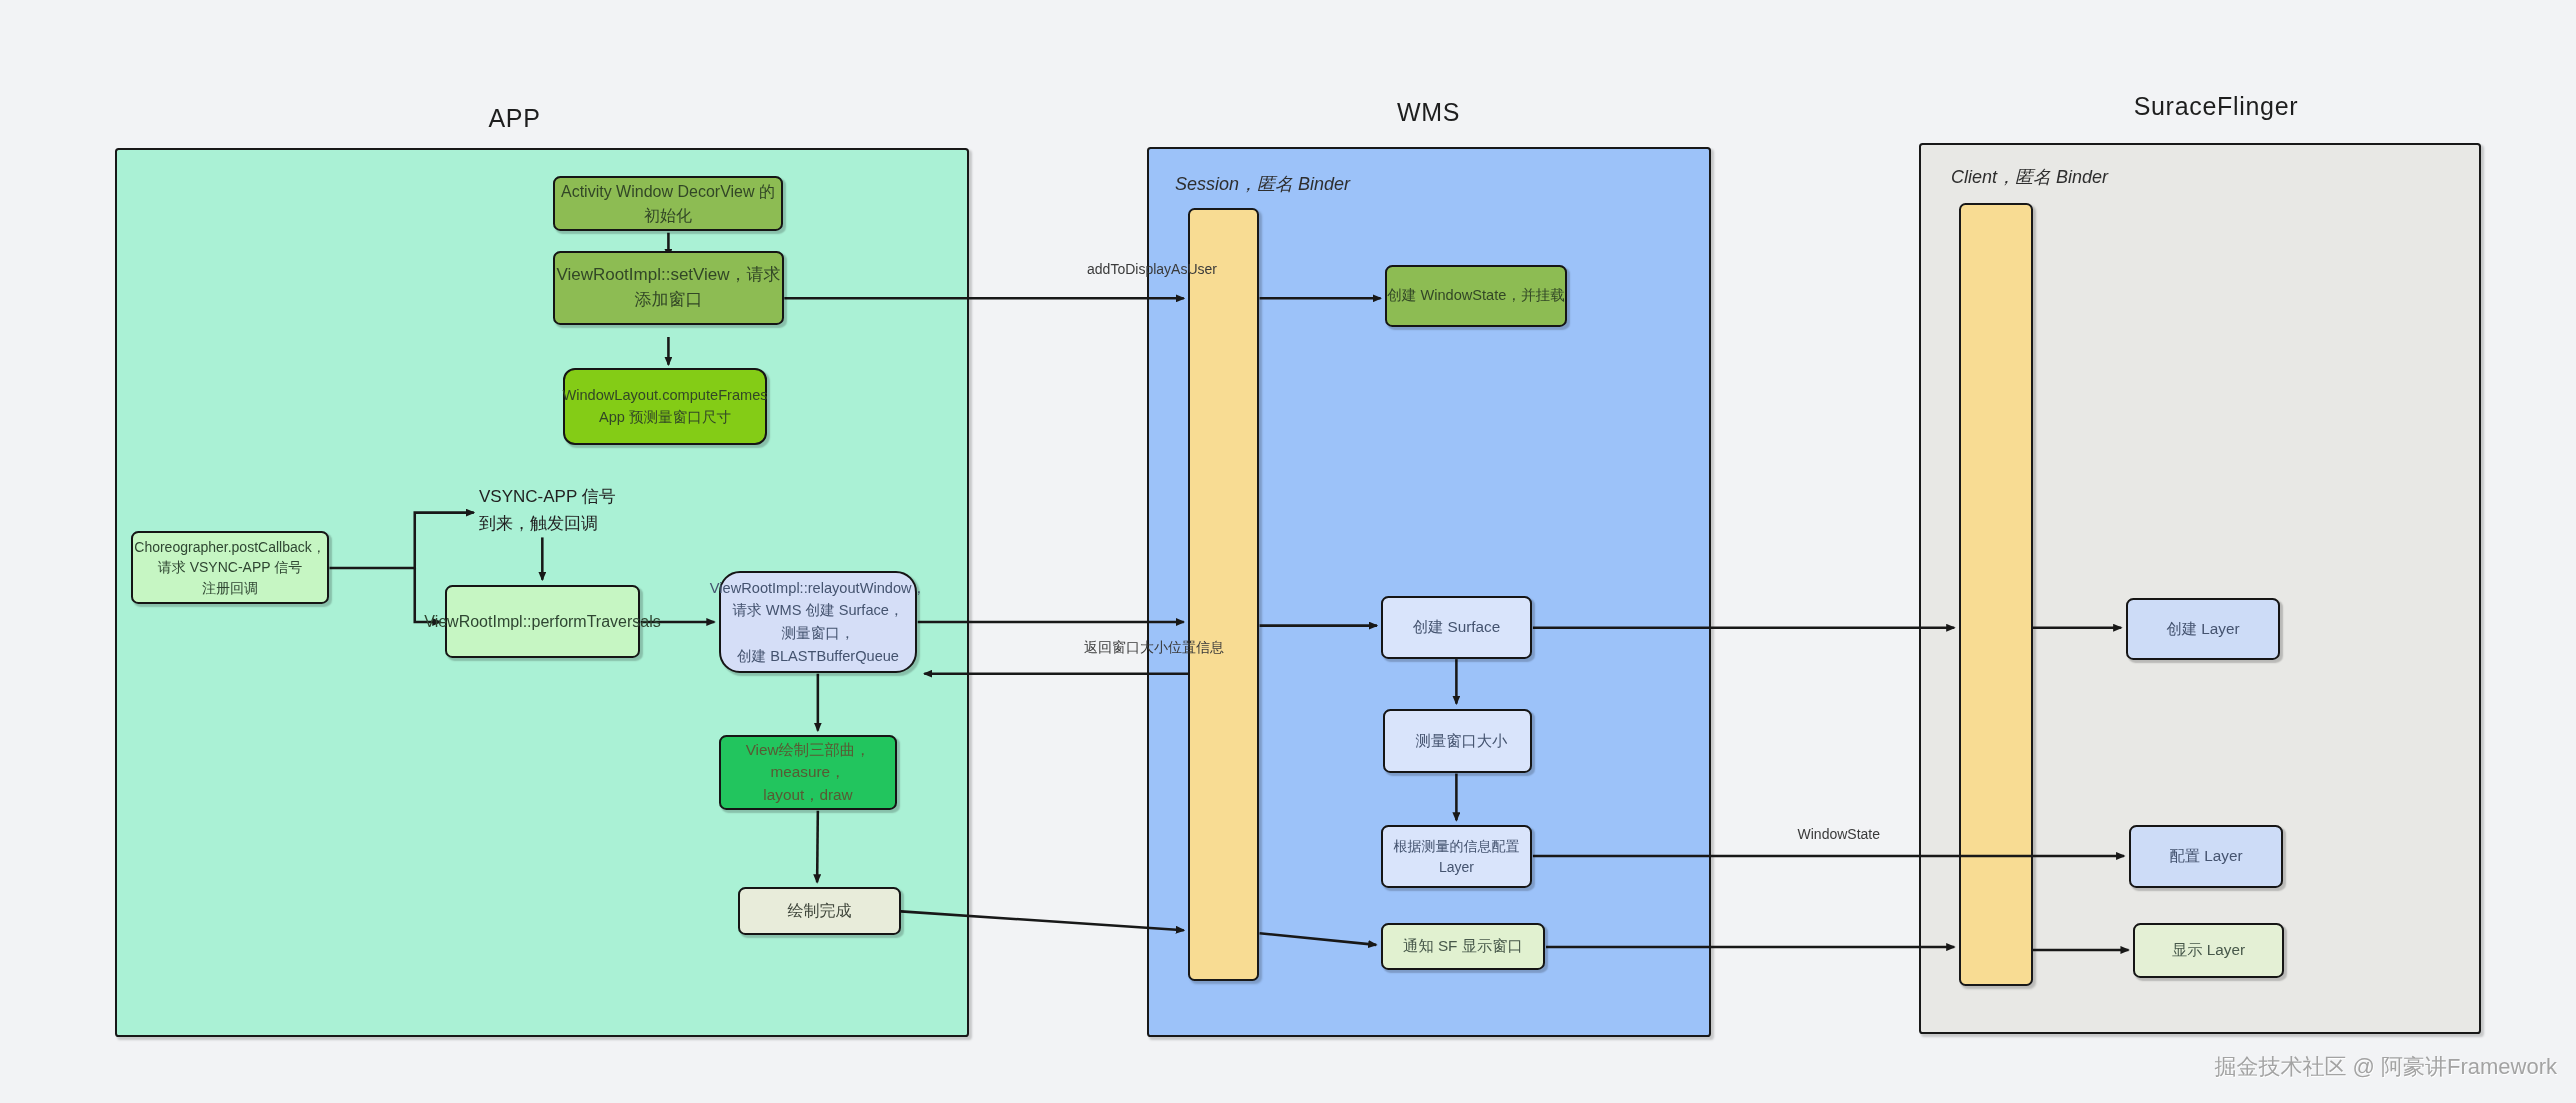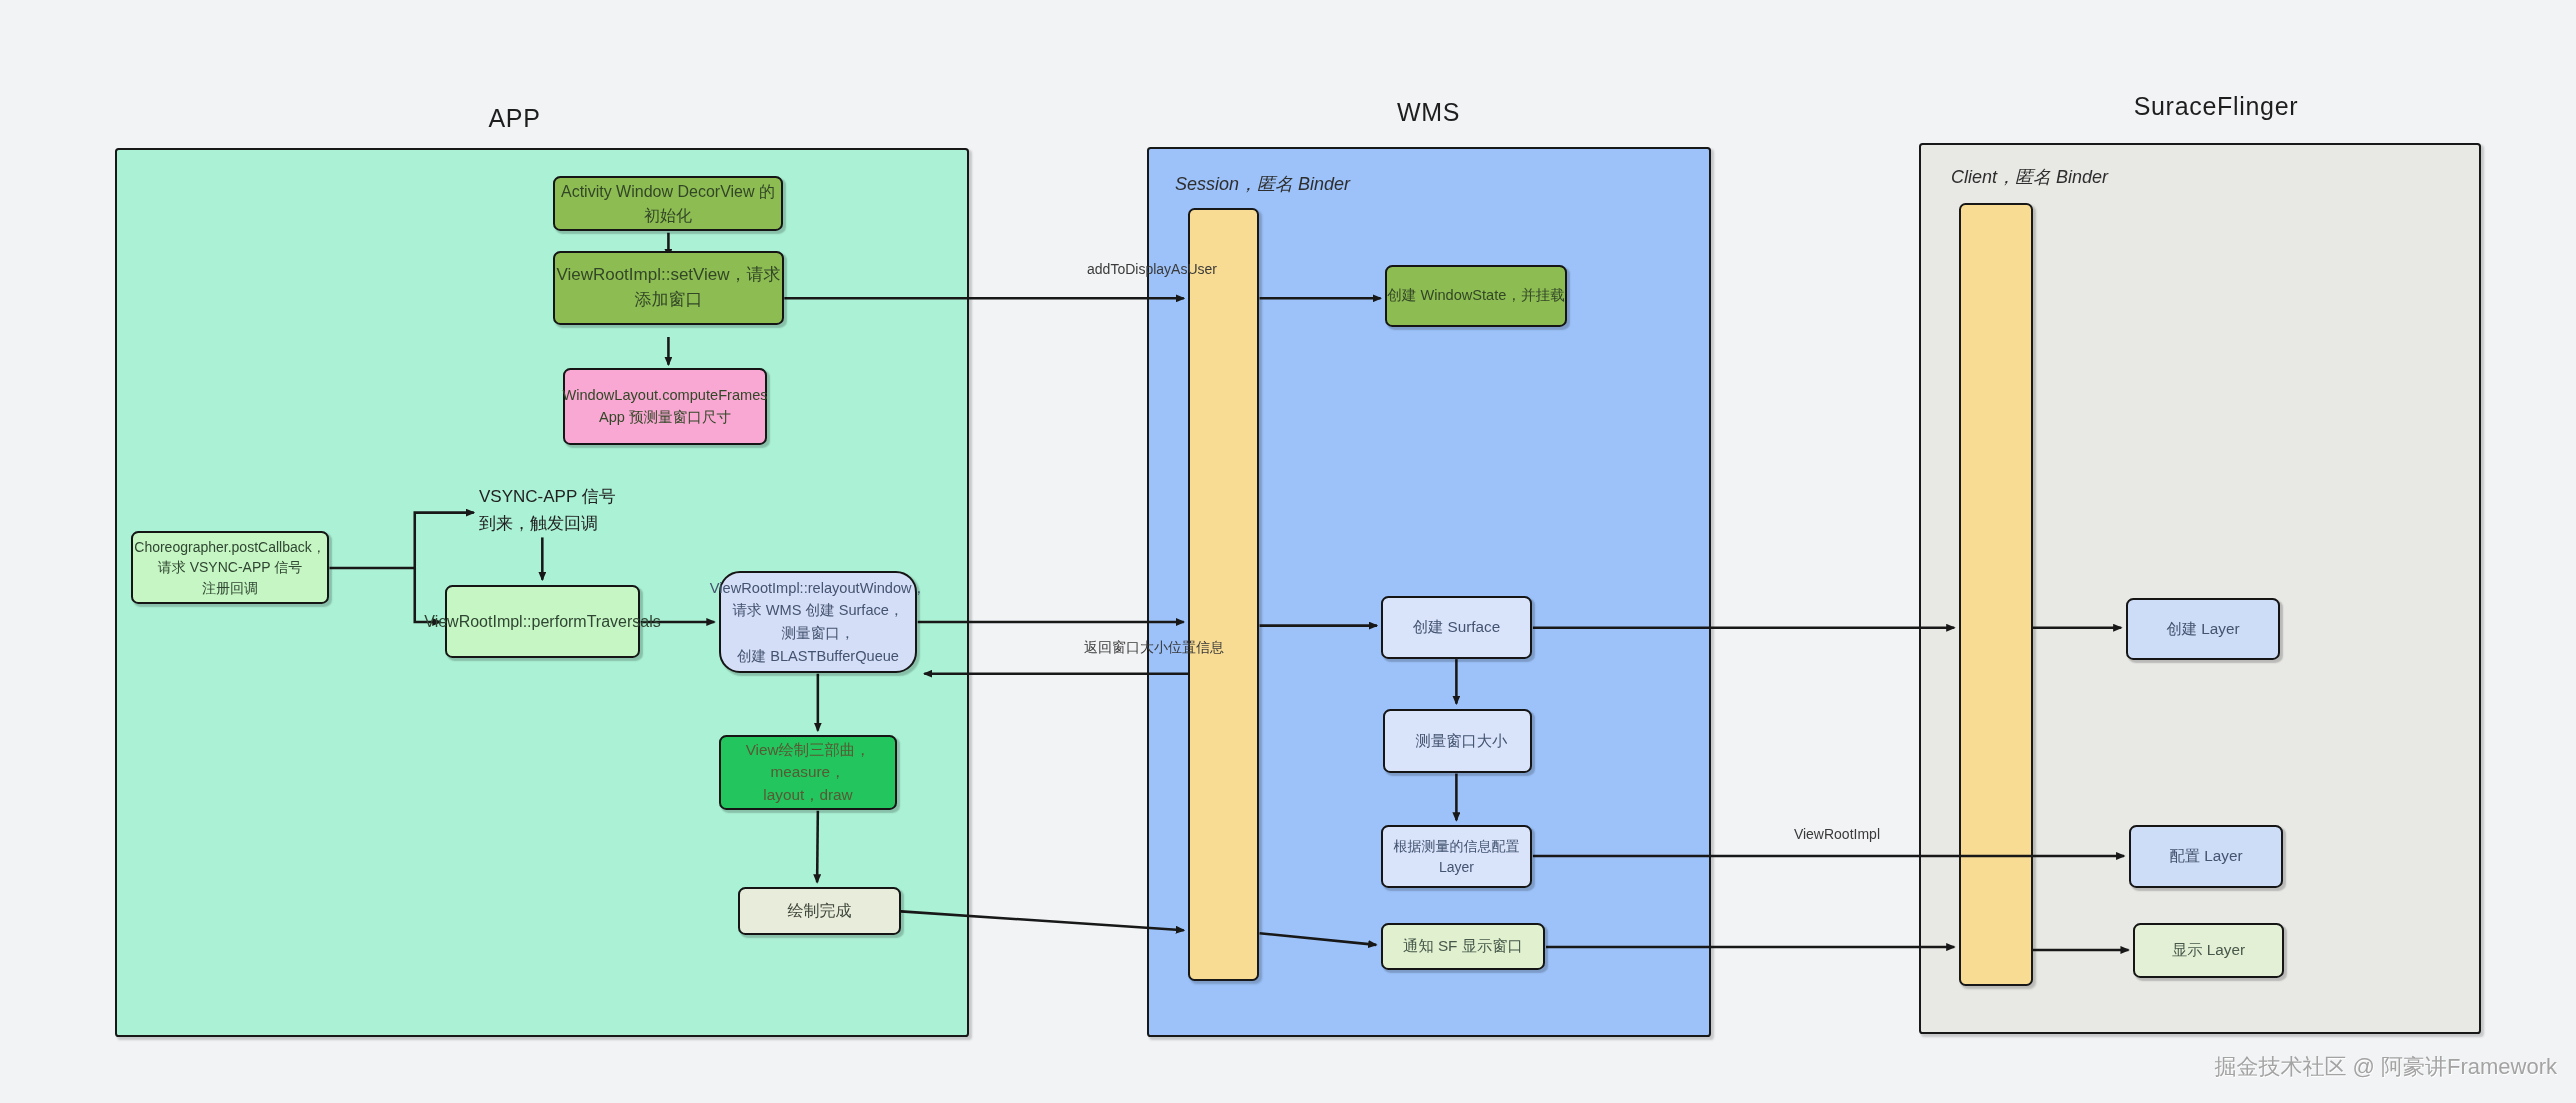--- a/index.html
+++ b/index.html
@@ -27,21 +27,21 @@
 
   .arrows{position:absolute;left:0;top:0;z-index:5;}
 
   .box{
     position:absolute;display:flex;flex-direction:column;align-items:center;justify-content:center;
     border:2.2px solid #151515;border-radius:7.3px;box-sizing:border-box;text-align:center;
     box-shadow:2.2px 2.2px 1.5px rgba(0,0,0,0.2);z-index:10;line-height:1.45;
   }
   .b-decor{left:553px;top:176px;width:230px;height:55px;background:#8dbc53;color:#324726;font-size:16px;}
   .b-setview{left:553px;top:251px;width:231px;height:74px;background:#8dbc53;color:#324726;font-size:17px;}
-  .b-compute{left:563px;top:368px;width:204px;height:77px;background:#f9a8d4;color:#324726;font-size:14.6px;}
+  .b-compute{left:563px;top:368px;width:204px;height:77px;background:#84cc16;color:#324726;font-size:14.6px;border-radius:12px;}
   .b-choreo{left:131px;top:531px;width:198px;height:73px;background:#c6f6c3;color:#2f4632;font-size:14px;}
   .b-traversals{left:445px;top:585px;width:195px;height:73px;background:#c6f6c3;color:#2f4632;font-size:16px;}
   .b-relayout{left:719px;top:571px;width:198px;height:102px;background:#d5def7;color:#44536f;font-size:14.6px;line-height:1.55;border-radius:21px;}
   .b-draw3{left:719px;top:735px;width:178px;height:75px;background:#22c55e;color:#585a33;font-size:15.3px;}
   .b-drawdone{left:738px;top:887px;width:163px;height:48px;background:#e8ecda;color:#3f463b;font-size:16px;}
   .b-windowstate{left:1385px;top:265px;width:182px;height:62px;background:#8dbc53;color:#324726;font-size:14.6px;}
   .b-surface{left:1381px;top:596px;width:151px;height:63px;background:#d9e4fb;color:#44536f;font-size:15.3px;}
   .b-measure{left:1383px;top:709px;width:149px;height:64px;background:#d9e4fb;color:#44536f;font-size:15.3px;padding-left:8px;}
   .b-configinfo{left:1381px;top:825px;width:151px;height:63px;background:#d9e4fb;color:#44536f;font-size:14px;justify-content:center;}
   .b-notify{left:1381px;top:923px;width:164px;height:47px;background:#e1f1d0;color:#47584a;font-size:15.3px;}
@@ -168,18 +168,18 @@
     <span>显示 Layer</span>
   </div>
 
   <div class="float-text ft-vsync">
     <div>VSYNC-APP 信号</div>
     <div>到来，触发回调</div>
   </div>
 
   <div class="edge-label el-add">addToDisplayAsUser</div>
   <div class="edge-label el-return">返回窗口大小位置信息</div>
-  <div class="edge-label el-trans">ViewRootImpl</div>
+  <div class="edge-label el-trans">WindowState</div>
 
   <div class="watermark">掘金技术社区 @ 阿豪讲Framework</div>
 
 </div>
 
 
 </body></html>

